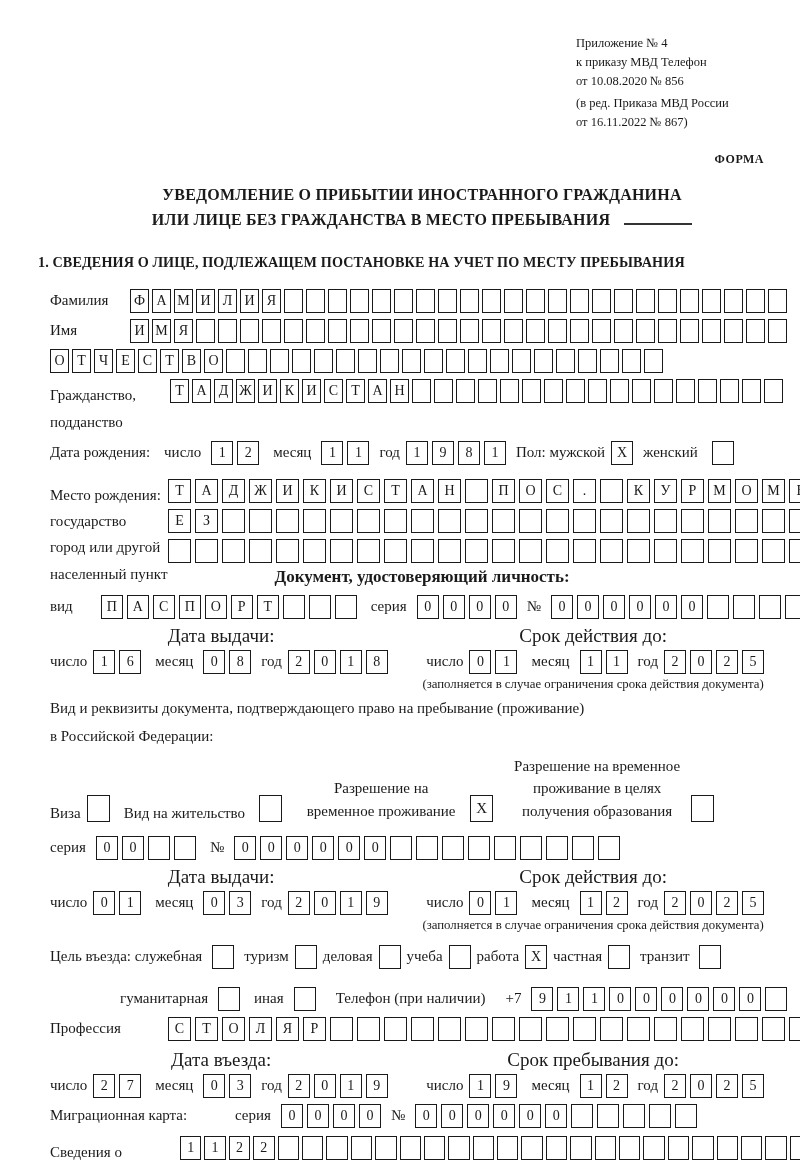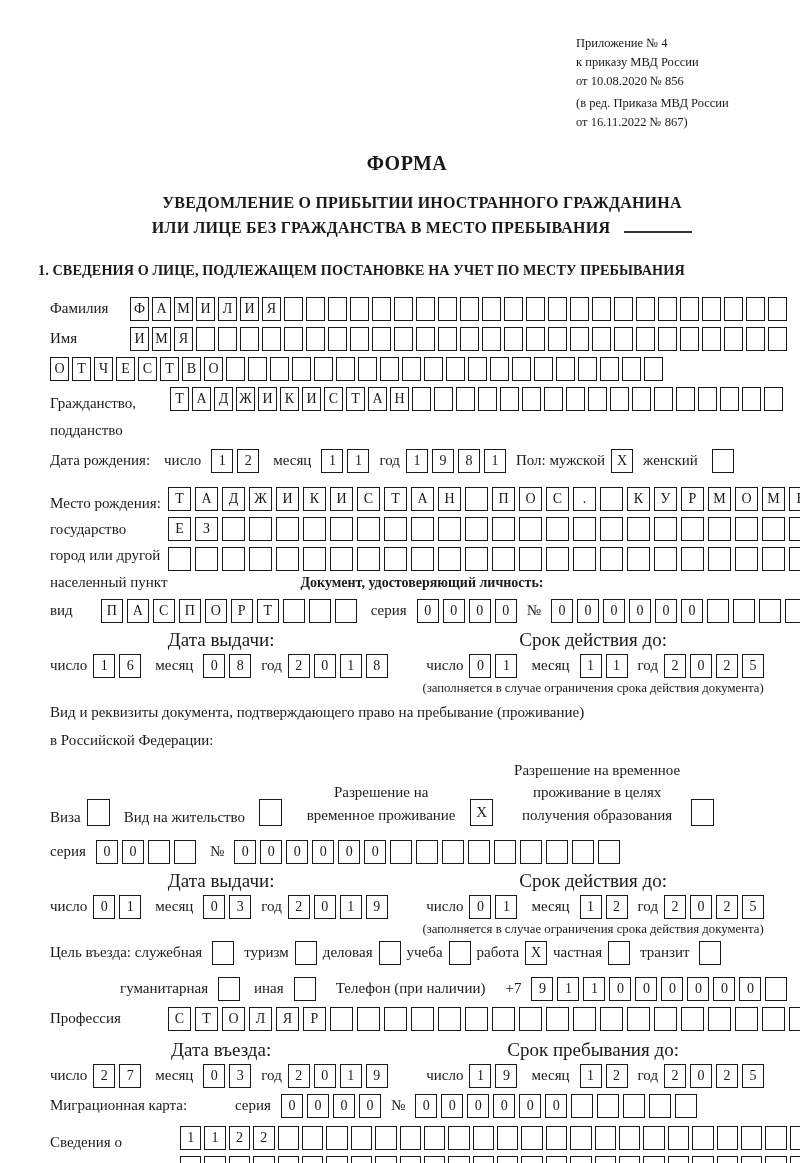--- a/index.html
+++ b/index.html
@@ -27,29 +27,29 @@
   .chk .cell { width: 23px; height: 27px; font-size: 15px; }
 
   .row { display: flex; align-items: flex-start; margin-bottom: 6px; }
   .lbl { flex: none; padding-top: 3px; }
   .w80 { width: 80px; } .w100 { width: 120px; } .w98 { width: 118px; }
   .stack > div { margin-bottom: 6px; }
   .lblline { line-height: 1.75; }
 
   .hdr-right { width: 186px; margin-left: auto; margin-right: 32px; font-size: 12.5px; line-height: 1.5; }
   .hdr-right .gap { height: 4px; }
-  .forma { text-align: center; padding-right: 30px; font-weight: bold; font-size: 20px; margin-top: 20px; letter-spacing: 0.5px; }
+  .forma { text-align: right; padding-right: 30px; font-weight: bold; font-size: 12px; margin-top: 20px; letter-spacing: 0.5px; }
   .title { text-align: center; font-weight: bold; font-size: 16px; margin-top: 16px; line-height: 1.55; letter-spacing: 0.2px; }
   .blank-line { display: inline-block; width: 68px; border-bottom: 2px solid #333; margin-left: 14px; }
   .sec-heading { font-weight: bold; font-size: 14.2px; margin: 22px 0 18px -12px; letter-spacing: 0.1px; white-space: nowrap; }
 
   .inlbl { padding-top: 3px; flex: none; }
   .g6 { margin-left: 6px; } .g10 { margin-left: 10px; } .g14 { margin-left: 14px; } .g20 { margin-left: 20px; }
 
-  .doc-heading { text-align: center; font-weight: bold; font-size: 14px; margin: 4px 0 8px 0; }
+  .doc-heading { text-align: center; font-weight: bold; font-size: 17px; margin: 4px 0 8px 0; }
 
   .twocol { display: flex; margin-bottom: 2px; }
   .twocol .half-l { width: 46%; }
   .twocol .half-r { width: 54%; }
   .datehead { text-align: center; font-size: 19px; margin-bottom: 3px; }
   .dateline { display: flex; align-items: flex-start; }
   .small-note { font-size: 12.8px; text-align: center; margin-top: 3px; }
 
   .optwrap { display: flex; align-items: flex-end; margin: 4px 0 10px 0; }
   .optlabel { padding-top: 5px; }
@@ -57,21 +57,21 @@
   .wrap150 { width: 158px; } .wrap170 { width: 168px; }
   .intro-line { line-height: 1.9; }
 </style>
 </head>
 <body>
 
 <div class="page">
 
   <div class="hdr-right">
     <div>Приложение № 4</div>
-    <div>к приказу МВД России</div>
+    <div>к приказу МВД Телефон</div>
     <div>от 10.08.2020 № 856</div>
     <div class="gap"></div>
     <div>(в ред. Приказа МВД России</div>
     <div>от 16.11.2022 № 867)</div>
   </div>
 
   <div class="forma">ФОРМА</div>
 
   <div class="title">
     <div>УВЕДОМЛЕНИЕ О ПРИБЫТИИ ИНОСТРАННОГО ГРАЖДАНИНА</div>
@@ -519,21 +519,21 @@
             <span class="cell">2</span>
             <span class="cell">0</span>
             <span class="cell">2</span>
             <span class="cell">5</span>
           </span>
       </div>
       <div class="small-note">(заполняется в случае ограничения срока действия документа)</div>
     </div>
   </div>
 
-  <div class="row" style="margin-top:4px;">
+  <div class="row" style="margin-top:12px;">
     <span class="inlbl">Цель въезда: служебная</span>
     <span class="cells cw22 g10">
         <span class="cell"></span>
       </span>
     <span class="inlbl g10">туризм</span>
     <span class="cells cw22 g6">
         <span class="cell"></span>
       </span>
     <span class="inlbl g6">деловая</span>
     <span class="cells cw22 g6">
@@ -550,21 +550,21 @@
     <span class="inlbl g6">частная</span>
     <span class="cells cw22 g6">
         <span class="cell"></span>
       </span>
     <span class="inlbl g10">транзит</span>
     <span class="cells cw22 g10">
         <span class="cell"></span>
       </span>
   </div>
 
-  <div class="row" style="padding-left:70px; margin-top:12px;">
+  <div class="row" style="padding-left:70px; margin-top:18px;">
     <span class="inlbl">гуманитарная</span>
     <span class="cells cw22 g10">
         <span class="cell"></span>
       </span>
     <span class="inlbl g14">иная</span>
     <span class="cells cw22 g10">
         <span class="cell"></span>
       </span>
     <span class="inlbl g20">Телефон (при наличии)</span>
     <span class="inlbl g20">+7</span>

